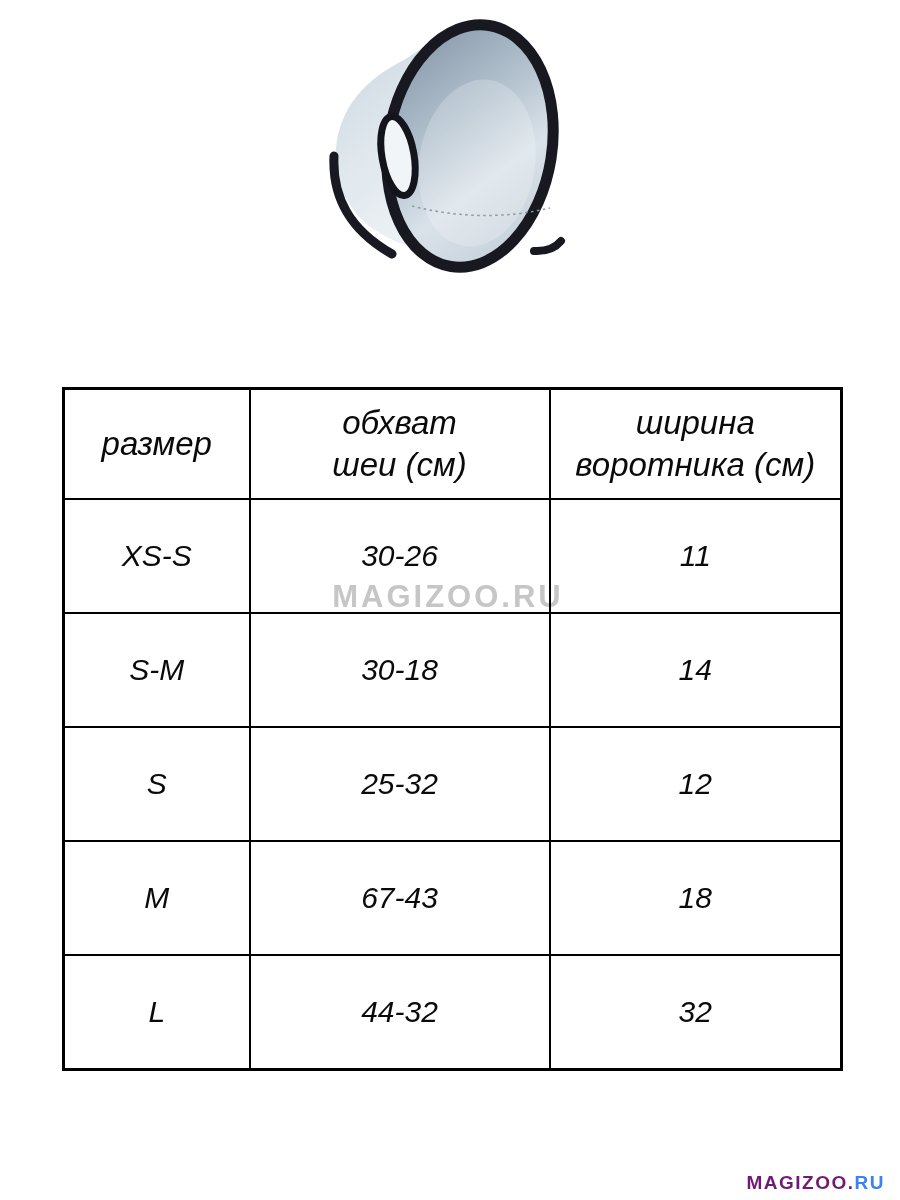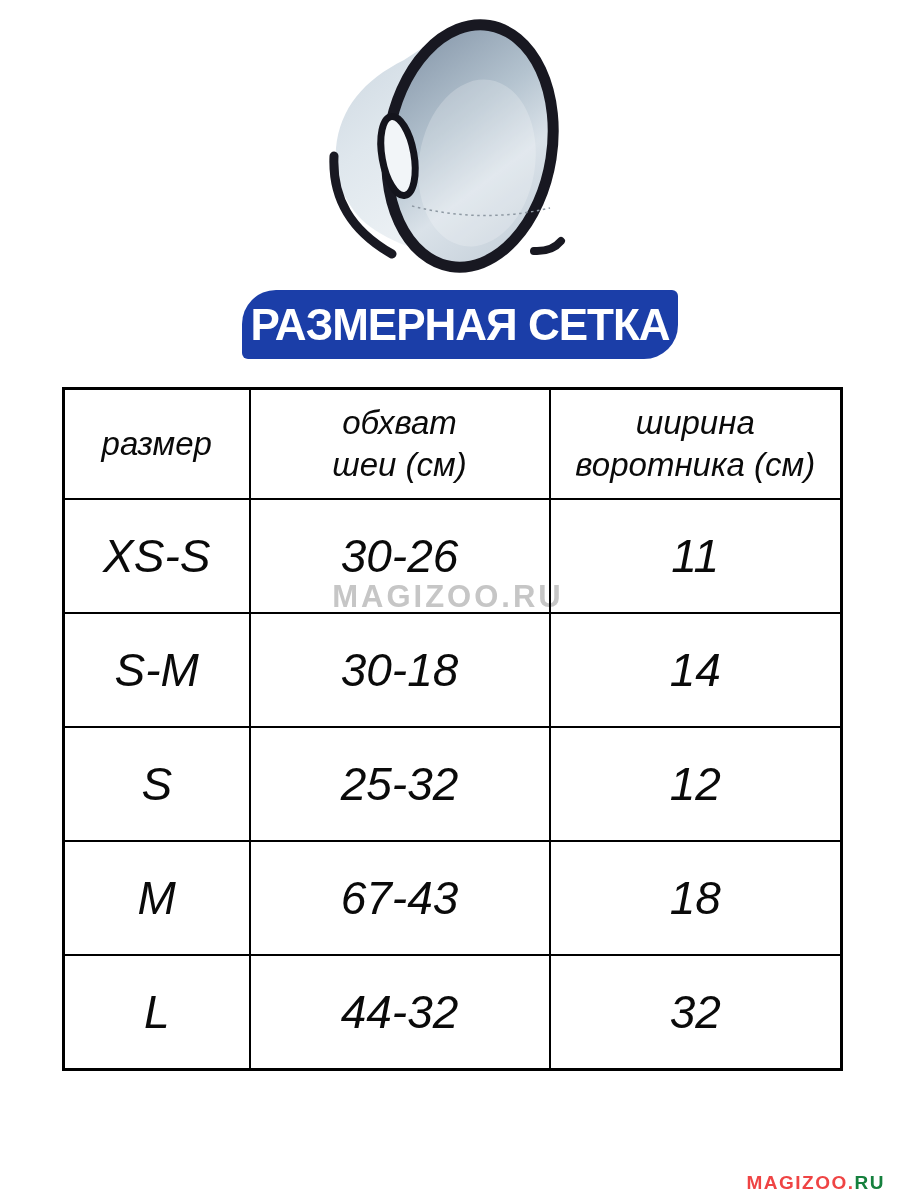--- a/index.html
+++ b/index.html
@@ -57,21 +57,21 @@
   .size-table th, .size-table td {
     border: 2px solid #000;
     text-align: center;
     vertical-align: middle;
     padding: 0;
     color: #0a0a0a;
     background: transparent;
     font-weight: normal;
   }
   .size-table thead th { height: 108px; font-size: 33px; }
-  .size-table tbody td { height: 112px; font-size: 46px; }
+  .size-table tbody td { height: 112px; font-size: 30px; }
   .col-size { width: 186px; }
   .col-neck { width: 300px; }
   .col-width { width: 292px; }
   .hline { display: block; line-height: 42px; }
 
   
   .footer-logo {
     position: absolute; right: 15px; top: 1172px;
     font-size: 19px; font-weight: bold;
     letter-spacing: 1.5px;
@@ -113,23 +113,20 @@
       <g transform="rotate(-10 86 148)">
         <ellipse cx="86" cy="148" rx="16" ry="40" fill="#f2f5f8" stroke="#14141c" stroke-width="7"></ellipse>
       </g>
 
       <path d="M100 198 Q 170 216 238 200" stroke="#8e99a3" stroke-width="1.5" stroke-dasharray="2.5 3.5" fill="none"></path>
 
       <path d="M222 243 q 18 1 27 -10" stroke="#181821" stroke-width="8" fill="none" stroke-linecap="round"></path>
     </svg>
   </div>
 
-  <div class="banner" style="background: rgb(27, 62, 168);">
-    <span class="banner-title" style="color: rgb(255, 255, 255);">РАЗМЕРНАЯ СЕТКА</span>
-  </div>
 
   <div class="watermark" style="color: rgb(198, 198, 198);">MAGIZOO.RU</div>
 
   <table class="size-table">
     <colgroup>
       <col class="col-size">
         <col class="col-neck">
         <col class="col-width">
     </colgroup>
     <thead>
@@ -171,16 +168,16 @@
       </tr>
       <tr>
         <td>L</td>
         <td>44-32</td>
         <td>32</td>
       </tr>
     </tbody>
   </table>
 
   <div class="footer-logo">
-    <span style="color: #ef4444; margin-left: 36px;">MAGIZOO.</span><span style="color: #15803d;">RU</span>
+    <span style="color: #701a75; margin-left: 36px;">MAGIZOO.</span><span style="color: #3b82f6;">RU</span>
   </div>
 
 </div>
 
 </body></html>

